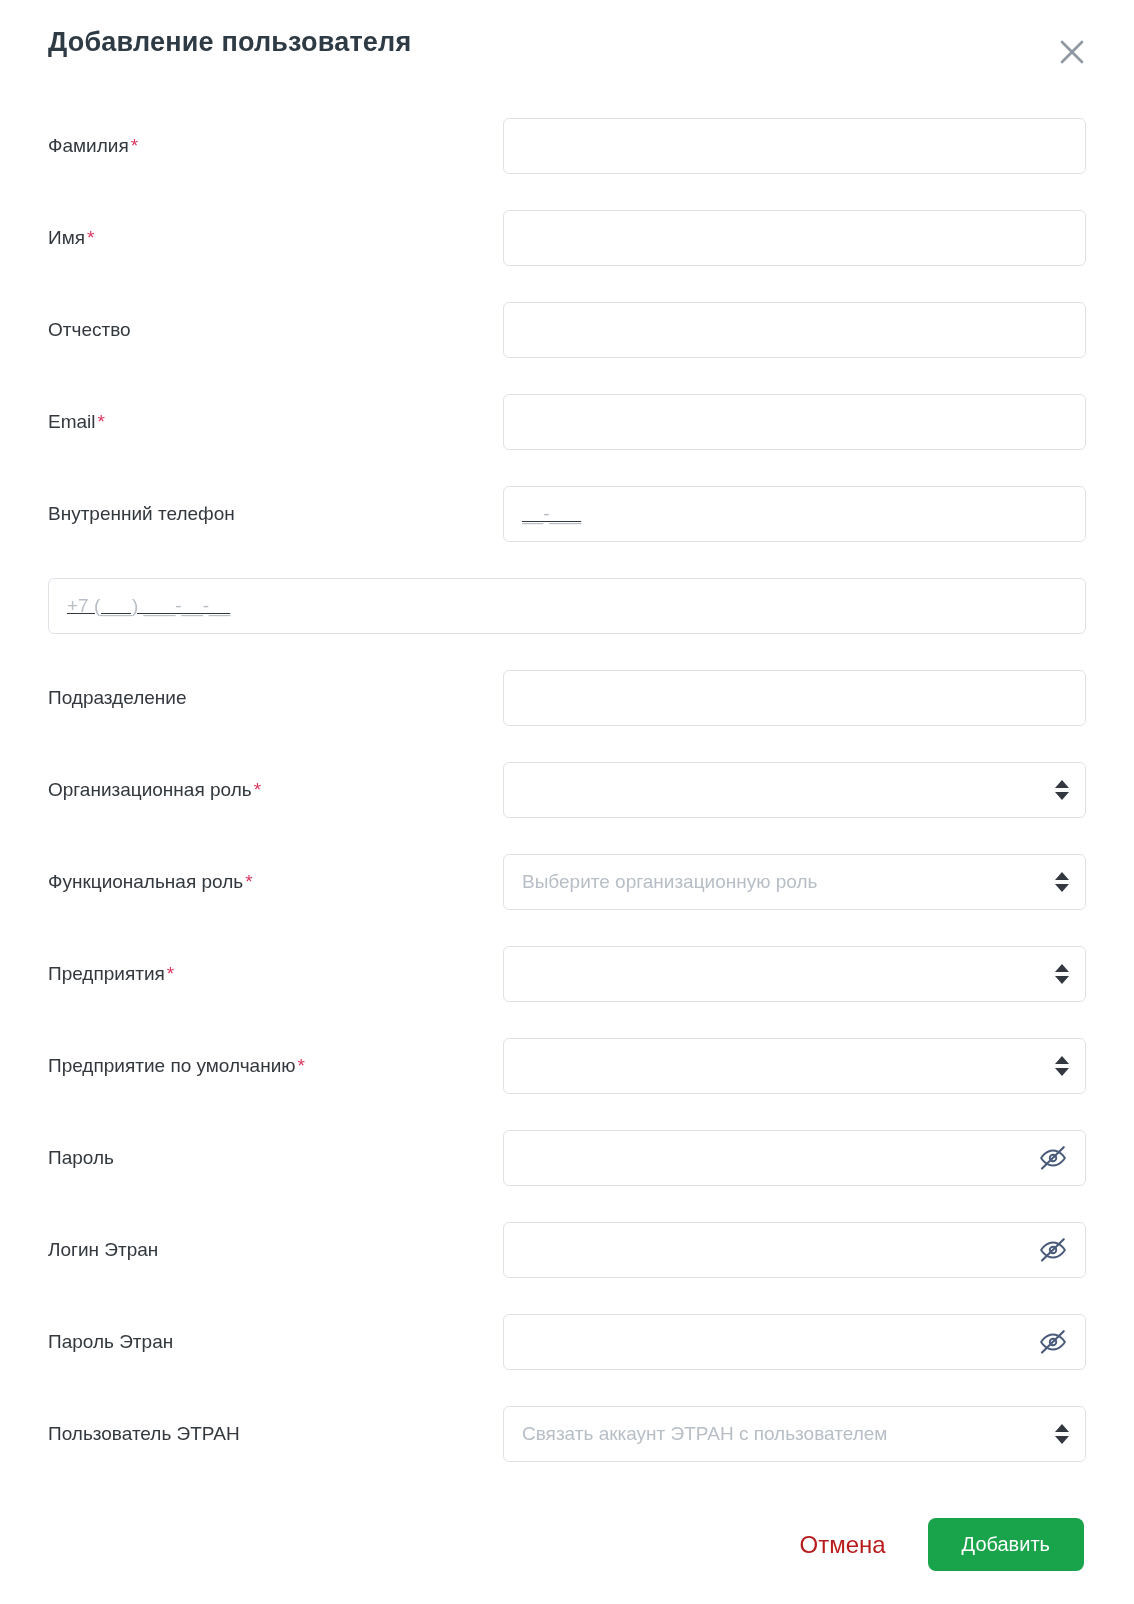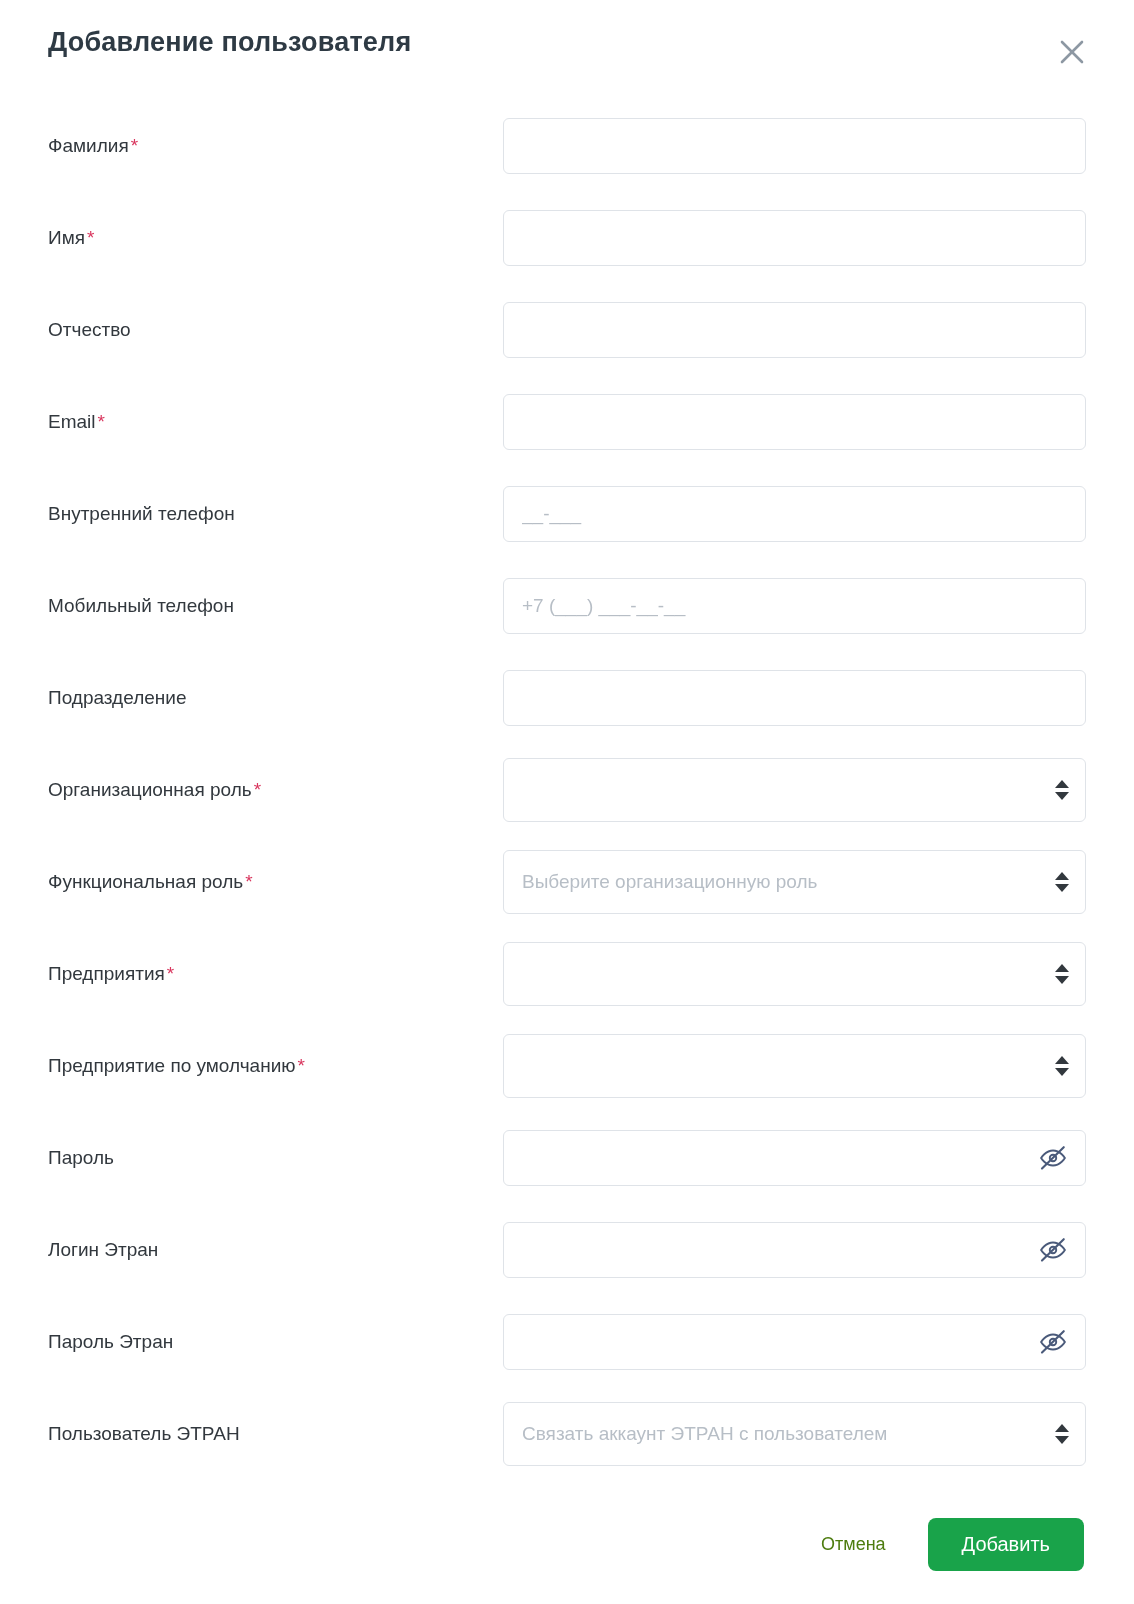--- a/index.html
+++ b/index.html
@@ -78,30 +78,31 @@
     height: 56px;
     box-sizing: border-box;
     border: 1px solid #dfe3e8;
     border-radius: 6px;
     background: #fff;
     font-family: "Liberation Sans", sans-serif;
     font-size: 19px;
     color: #32383e;
     padding: 0 18px;
     outline: none;
+    text-decoration: underline;
   }
   .field::placeholder {
     color: #b7bec6;
   }
   .field.has-icon {
     padding-right: 66px;
   }
   .select-field {
     width: 100%;
-    height: 64px;
+    height: 56px;
     box-sizing: border-box;
     border: 1px solid #dfe3e8;
     border-radius: 6px;
     background: #fff;
     display: flex;
     align-items: center;
     padding: 0 18px;
     font-size: 19px;
     color: #b7bec6;
     cursor: pointer;
@@ -143,22 +144,22 @@
     align-items: center;
     justify-content: flex-end;
     gap: 36px;
     margin-top: 38px;
     padding-right: 2px;
   }
   .btn-cancel {
     background: transparent;
     border: none;
     font-family: "Liberation Sans", sans-serif;
-    font-size: 18px;
-    color: #4d7c0f;
+    font-size: 24px;
+    color: #b91c1c;
     cursor: pointer;
     padding: 12px 6px;
   }
   .btn-primary {
     background: #19a34a;
     border: none;
     border-radius: 8px;
     color: #ffffff;
     font-family: "Liberation Sans", sans-serif;
     font-size: 20px;
@@ -196,21 +197,20 @@
       </div>
       <div class="form-row">
         <div class="form-label"><span>Email</span><span class="req">*</span></div>
         <div class="field-wrap"><input type="text" class="field" placeholder="" style=""></div>
       </div>
       <div class="form-row">
         <div class="form-label"><span>Внутренний телефон</span></div>
         <div class="field-wrap"><input type="text" class="field" placeholder="__-___" style=""></div>
       </div>
       <div class="form-row">
-        <div class="form-label"><span>Мобильный телефон</span></div>
         <div class="field-wrap"><input type="text" class="field" placeholder="+7 (___) ___-__-__" style=""></div>
       </div>
       <div class="form-row">
         <div class="form-label"><span>Подразделение</span></div>
         <div class="field-wrap"><input type="text" class="field" placeholder="" style=""></div>
       </div>
       <div class="form-row">
         <div class="form-label"><span>Организационная роль</span><span class="req">*</span></div>
         <div class="field-wrap">
           <div class="select-field">

